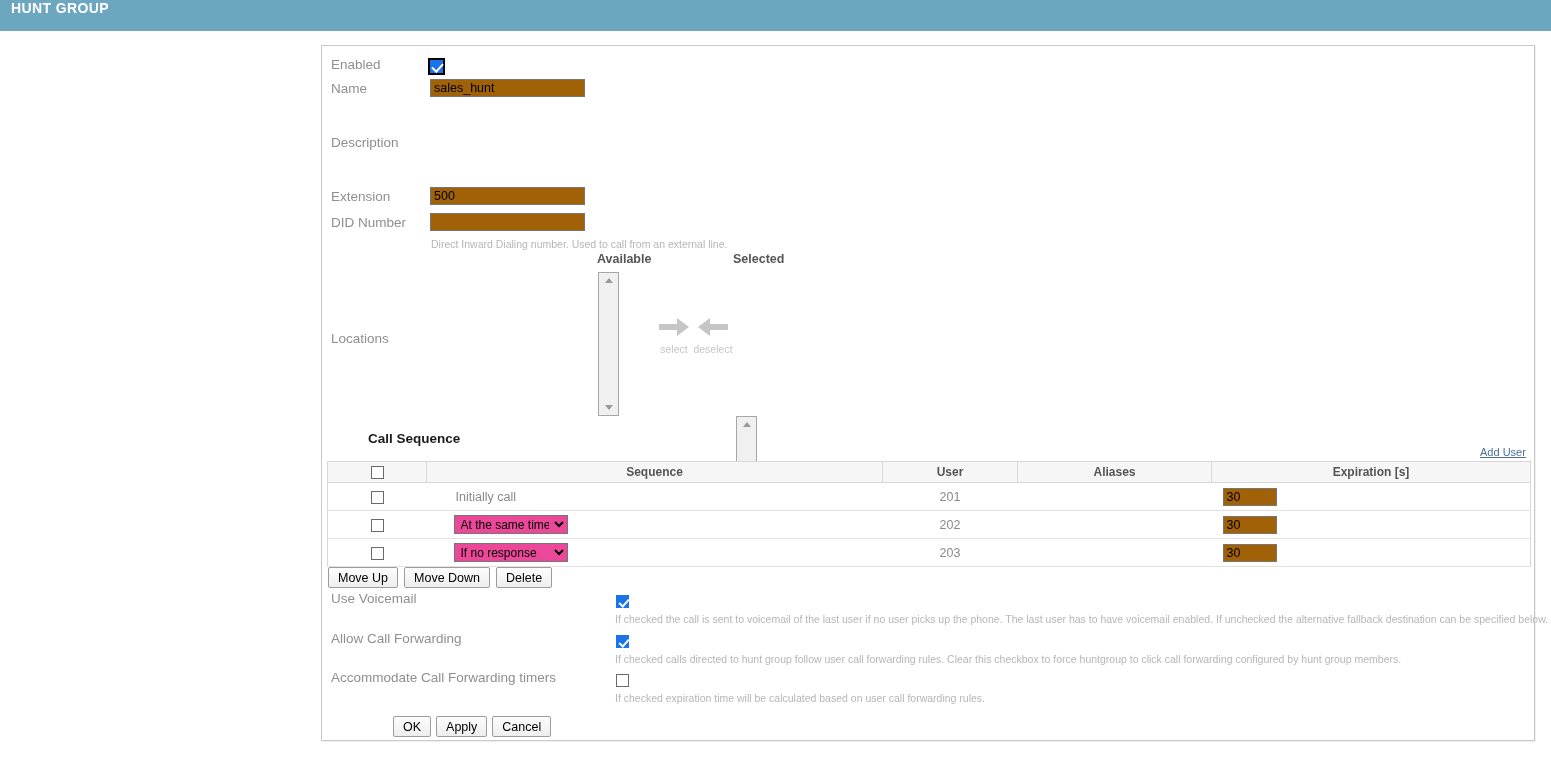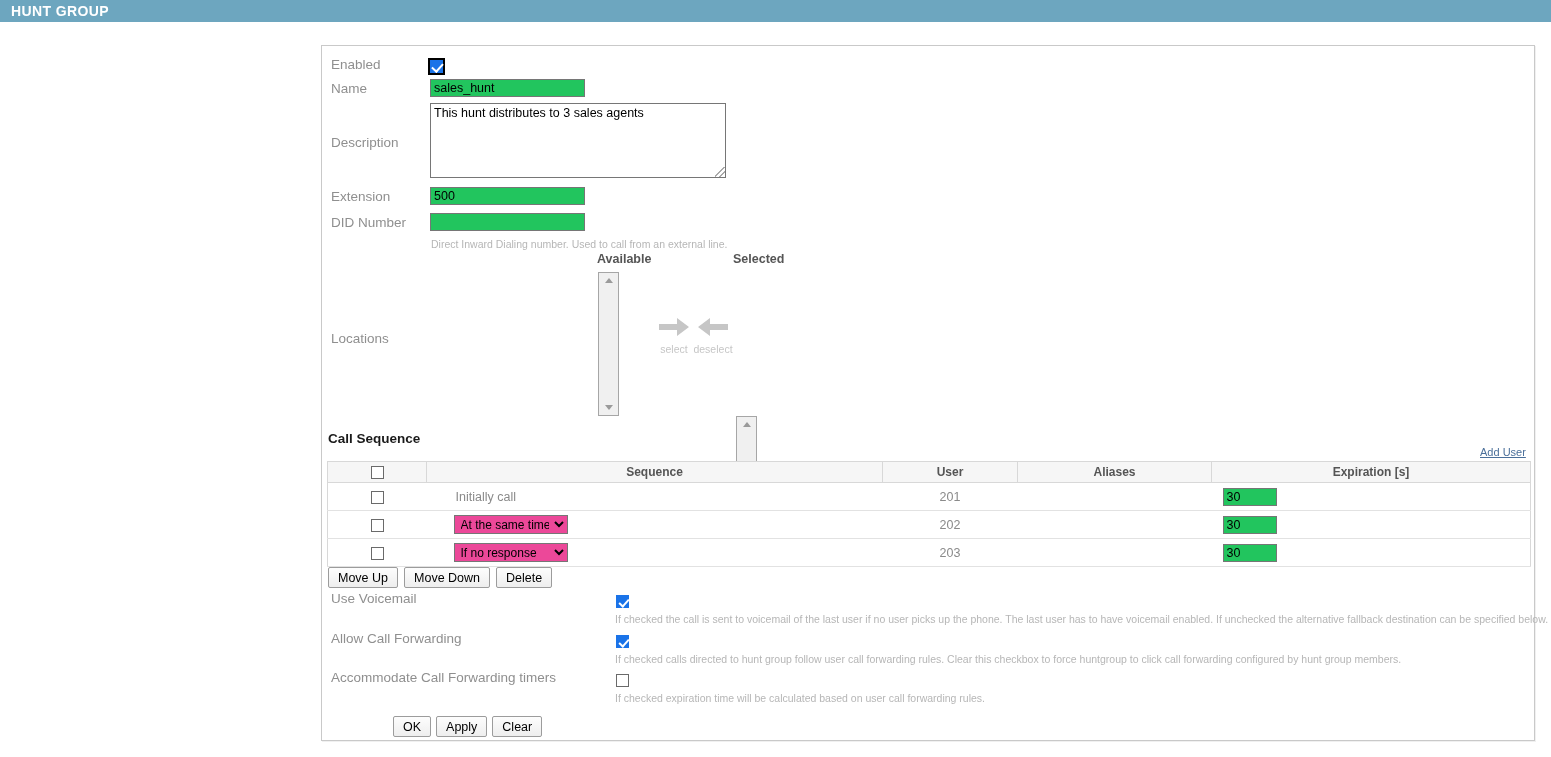--- a/index.html
+++ b/index.html
@@ -7,23 +7,23 @@
     margin: 0; padding: 0;
     width: 1551px; height: 757px;
     background: #ffffff;
     font-family: "Liberation Sans", sans-serif;
     overflow: hidden;
   }
   #app { position: relative; width: 1551px; height: 757px; background:#fff; }
 
   
   .titlebar {
-    position: absolute; left: 0; top: 0; width: 1551px; height: 22px;
+    position: absolute; left: 0; top: 0; width: 1551px; height: 31px;
     background: #6da6bf;
-    display: flex; align-items: center;
+    display: flex; align-items: flex-start;
   }
   .titlebar .title {
     color: #ffffff; font-size: 14px; font-weight: bold;
     letter-spacing: 0.4px; padding-left: 11px;
   }
 
   
   .panel {
     position: absolute; left: 321px; top: 45px;
     width: 1214px; height: 696px;
@@ -38,21 +38,21 @@
   .helptext {
     color: #b6b6b6; font-size: 10.5px; white-space: nowrap;
   }
 
   
   .abs { position: absolute; }
 
   
   input.txt {
     border: 1px solid #767676;
-    background: #22c55e;
+    background: #a16207;
     font-family: "Liberation Sans", sans-serif;
     font-size: 12.5px;
     color: #000;
     padding: 1px 3px;
     height: 18px;
     outline: none;
   }
   textarea.ta {
     border: 1px solid #767676;
     background: #fff;
@@ -119,21 +119,21 @@
   .listbox .arrowtop { top: 5px; border-bottom: 5px solid #9a9a9a; }
   .listbox .arrowbot { bottom: 5px; border-top: 5px solid #9a9a9a; }
 
   .colhead {
     font-size: 12.5px; color: #555; font-weight: bold;
   }
   .arrowcap { color: #c6c6c6; font-size: 10.5px; }
 
   
   .section-title {
-    font-size: 13.5px; font-weight: bold; color: #1a1a1a;
+    font-size: 13.5px; font-weight: bold; color: #1a1a1a; margin-left: 40px;
   }
   a.link {
     color: #4a6f9a; font-size: 11px; text-decoration: underline;
     cursor: pointer;
   }
 
   
   table.seq {
     border-collapse: collapse;
     width: 1203px;
@@ -208,24 +208,20 @@
 
     <div class="abs label" style="left:9px; top:11px;">Enabled</div>
     <div class="abs" style="left:106px; top:11px;">
       <span class="cb-big"></span>
     </div>
 
     <div class="abs label" style="left:9px; top:35px;">Name</div>
     <input class="abs txt" style="left: 108px; top: 33px; width: 155px;" type="text" value="sales_hunt">
 
     <div class="abs label" style="left:9px; top:89px;">Description</div>
-    <div class="abs" style="left:108px; top:57px; width:296px; height:75px;">
-      <textarea class="ta" style="width: 296px; height: 75px;">This hunt distributes to 3 sales agents</textarea>
-      <div class="resizer"></div>
-    </div>
 
     <div class="abs label" style="left:9px; top:143px;">Extension</div>
     <input class="abs txt" style="left: 108px; top: 141px; width: 155px;" type="text" value="500">
 
     <div class="abs label" style="left:9px; top:169px;">DID Number</div>
     <input class="abs txt" style="left: 108px; top: 167px; width: 155px;" type="text" value="">
     <div class="abs helptext" style="left:109px; top:192px;">Direct Inward Dialing number. Used to call from an external line.</div>
 
     <div class="abs label" style="left:9px; top:285px;">Locations</div>
 
@@ -355,17 +351,17 @@
 
     <div class="abs label" style="left:9px; top:624px;">Accommodate Call Forwarding timers</div>
     <div class="abs" style="left:294px; top:625px;">
       <span class="cb"></span>
     </div>
     <div class="abs helptext" style="left:293px; top:646px;">If checked expiration time will be calculated based on user call forwarding rules.</div>
 
     <div class="abs" style="left:47px; top:670px; display:flex; gap:5px;margin-left:24px;">
       <button class="btn" style="min-width:31px;">OK</button>
       <button class="btn">Apply</button>
-      <button class="btn">Clear</button>
+      <button class="btn">Cancel</button>
     </div>
 
   </div>
 </div>
 
 </body></html>

